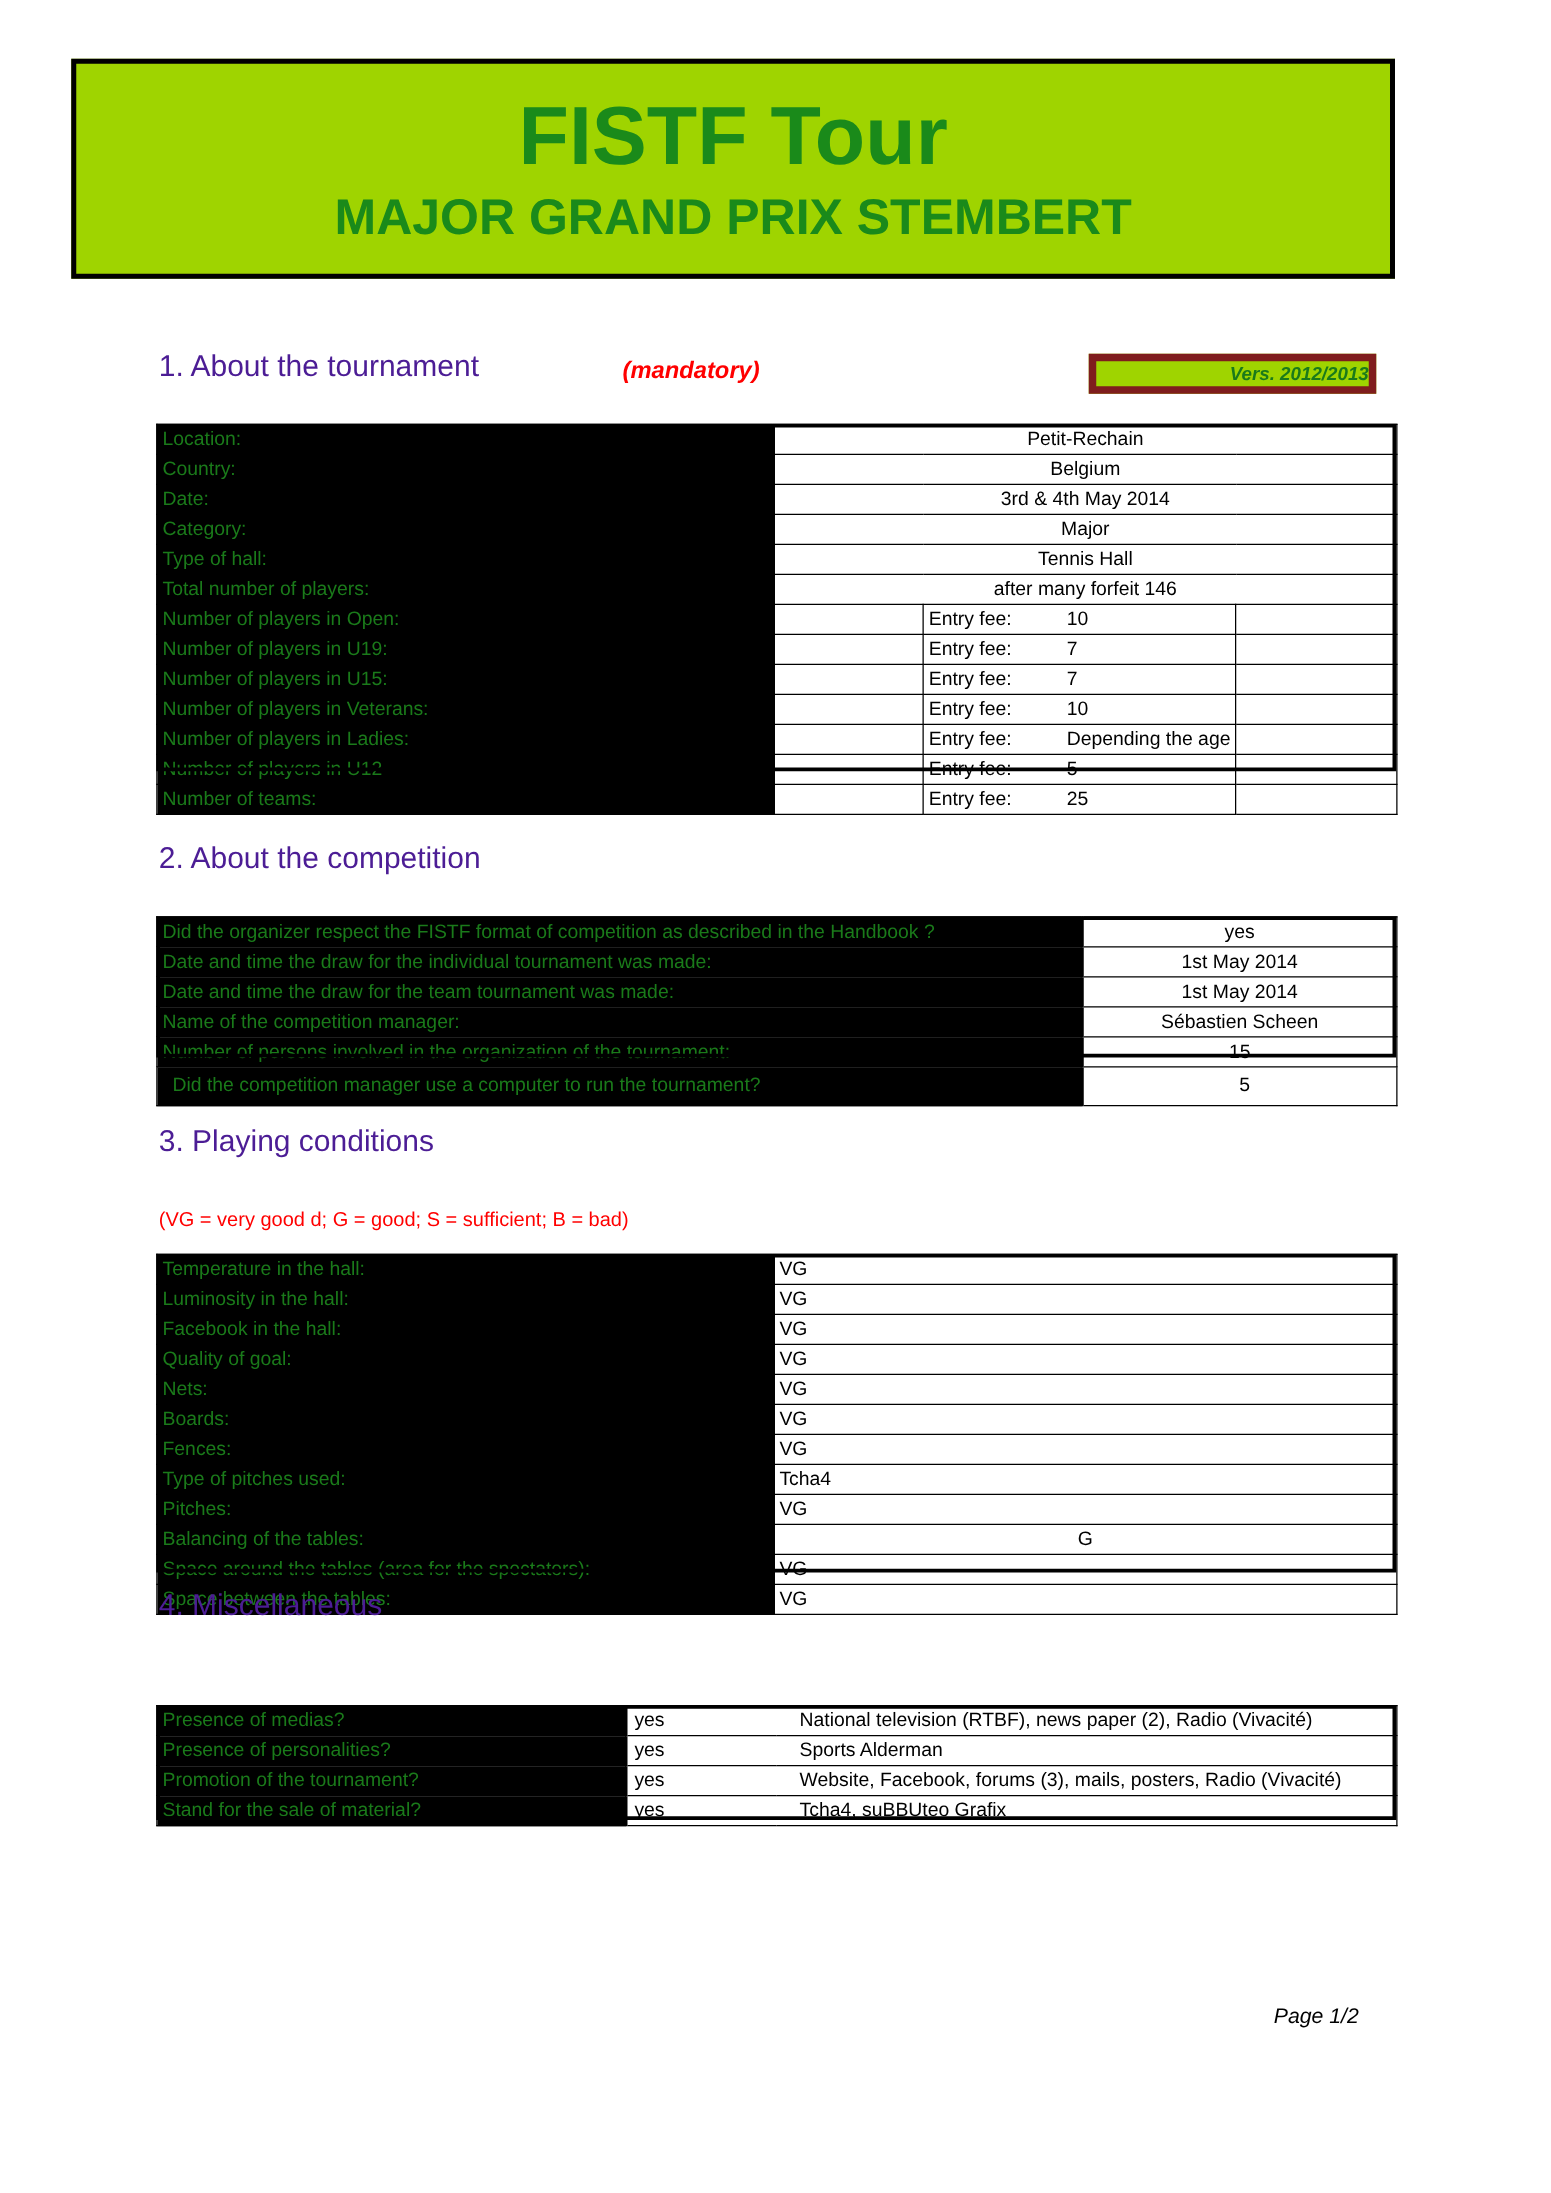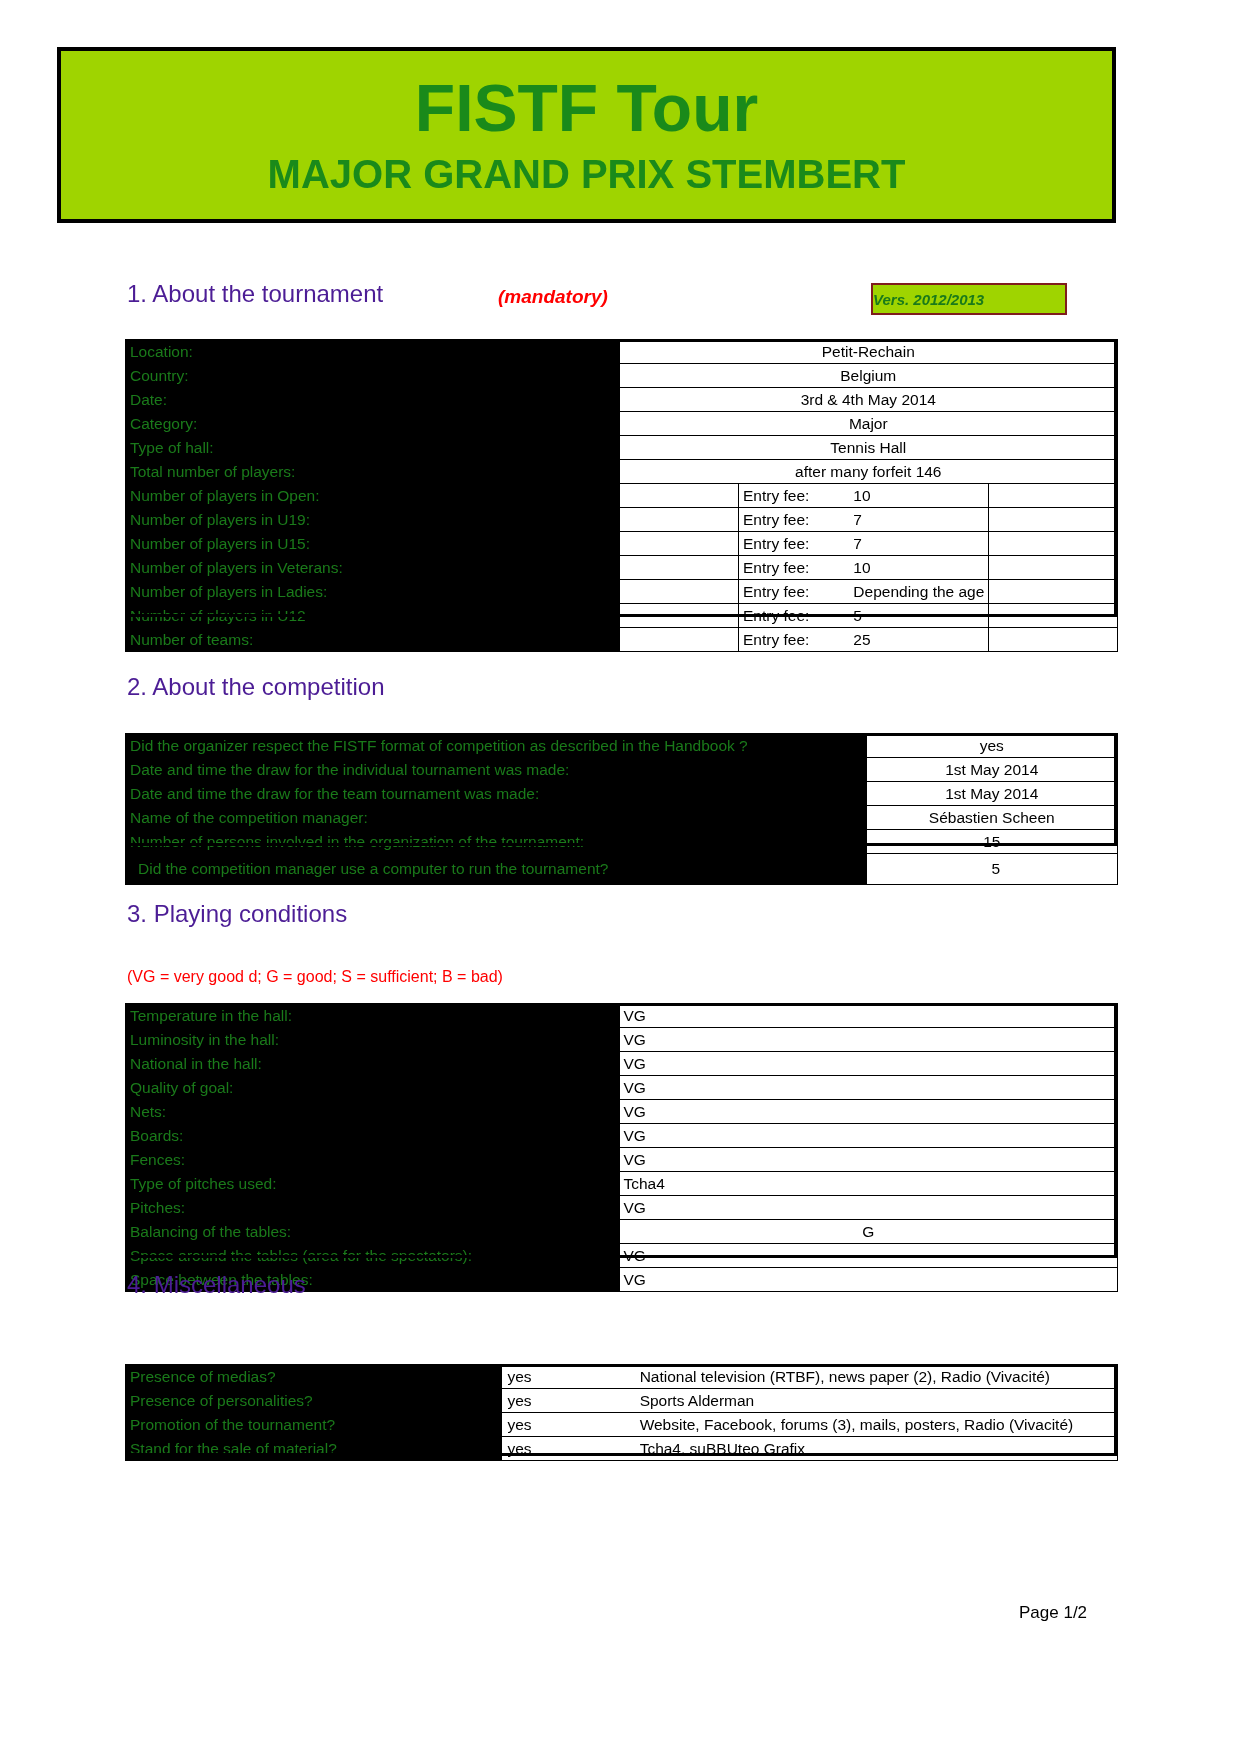--- a/index.html
+++ b/index.html
@@ -68,28 +68,28 @@
     font-size: 19px;
     font-style: italic;
     font-weight: bold;
     color: #ff0000;
     white-space: nowrap;
   }
   .vers-box {
     position: absolute;
     left: 871px;
     top: 283px;
-    width: 196px;
+    width: 230px;
     height: 32px;
     background: #9fd400;
-    border: 2px solid #7f1d1d;
+    border: 6px solid #7f1d1d;
     box-sizing: border-box;
     display: flex;
     align-items: center;
-    justify-content: flex-start;
+    justify-content: flex-end;
   }
   .vers-box span {
     font-size: 15px;
     font-weight: bold;
     font-style: italic;
     color: #1a7a1a;
   }
   .legend {
     position: absolute;
     left: 127px;
@@ -156,20 +156,21 @@
   #table4 .c-lbl  { width: 375px; }
   #table4 .c-yes  { width: 120px; }
   #table4 .c-desc { width: 497px; }
   #table4 .yes-cell { text-align: left; background:#ffffff; padding-left:6px;margin-left:36px;}
 
   .page-num {
     position: absolute;
     left: 1019px;
     top: 1603px;
     font-size: 17px;
+    font-style: italic;
     color: #000000;
   }
 </style>
 </head>
 <body>
 
 <div class="page">
 
   <div class="banner">
     <div class="banner-title">FISTF Tour</div>
@@ -308,21 +309,21 @@
     <tbody>
       <tr>
         <td class="lbl">Temperature in the hall:</td>
         <td class="val-indent">VG</td>
       </tr>
       <tr>
         <td class="lbl">Luminosity in the hall:</td>
         <td class="val-indent">VG</td>
       </tr>
       <tr>
-        <td class="lbl">National in the hall:</td>
+        <td class="lbl">Facebook in the hall:</td>
         <td class="val-indent">VG</td>
       </tr>
       <tr>
         <td class="lbl">Quality of goal:</td>
         <td class="val-indent">VG</td>
       </tr>
       <tr>
         <td class="lbl">Nets:</td>
         <td class="val-indent">VG</td>
       </tr>

